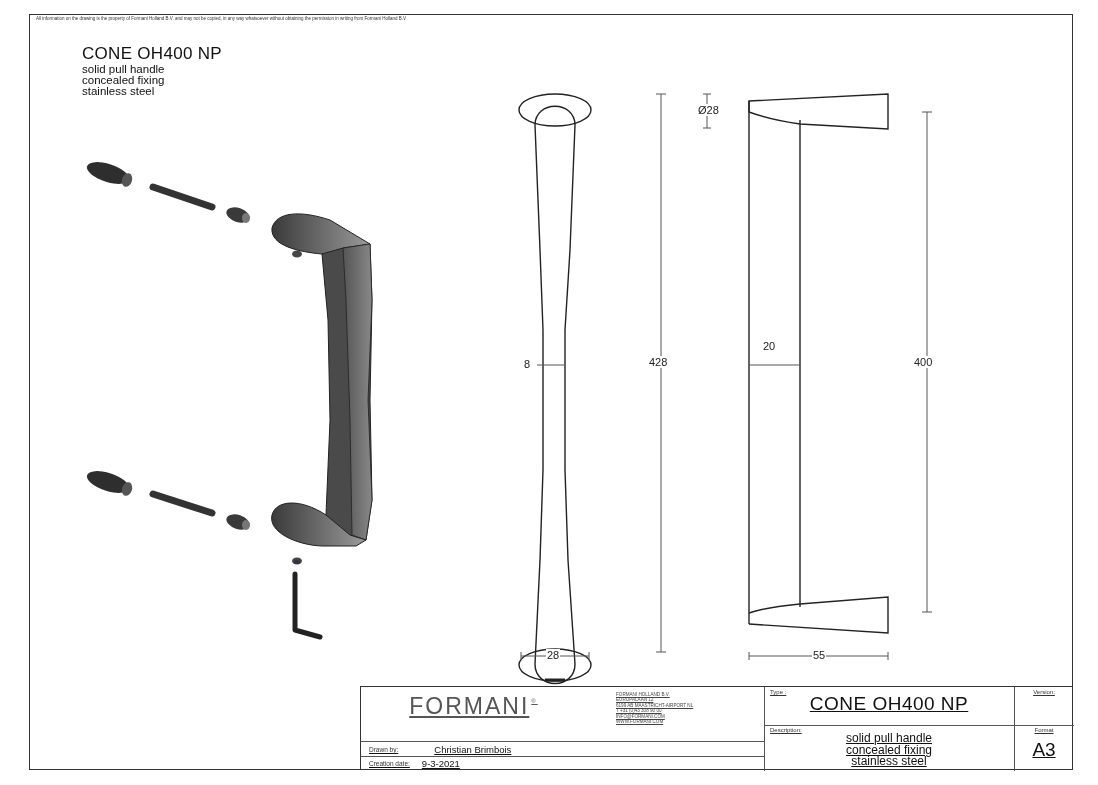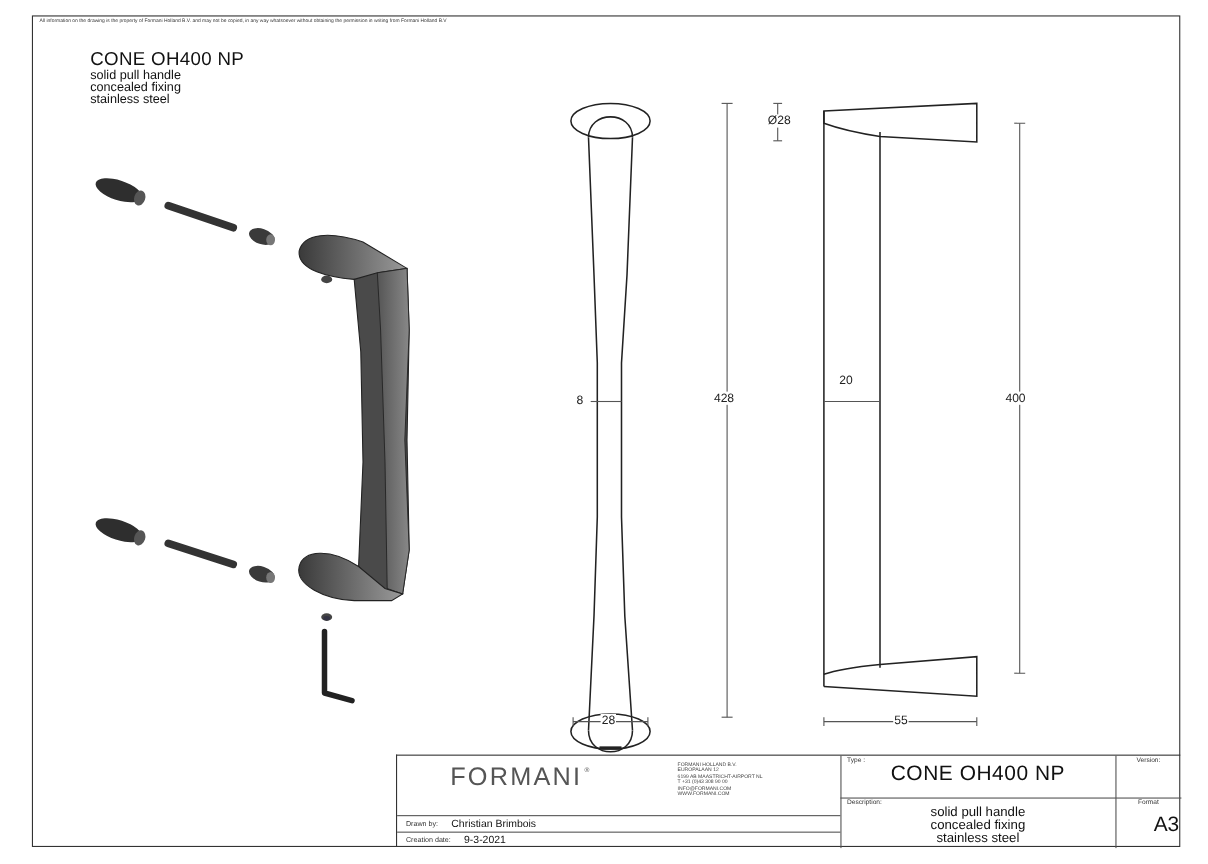--- a/index.html
+++ b/index.html
@@ -6,36 +6,36 @@
   body{width:1098px;height:785px;position:relative;overflow:hidden;font-family:"Liberation Sans",sans-serif;color:#111;}
   .frame{position:absolute;left:29px;top:14px;width:1044px;height:756px;border:1.5px solid #333;box-sizing:border-box;}
   .notice{position:absolute;left:36px;top:16px;font-size:4.5px;color:#333;white-space:nowrap;}
   .title-main{position:absolute;left:82px;top:44px;font-size:17px;letter-spacing:0.3px;}
   .title-sub{position:absolute;left:82px;top:64px;font-size:11.5px;line-height:11px;}
   .title-sub div{white-space:nowrap;}
   svg.drawing{position:absolute;left:0;top:0;}
   .dim{position:absolute;font-size:11px;color:#222;background:#fff;padding:0 1px;}
   
   .tb{position:absolute;left:360px;top:686px;width:713px;height:84px;border-top:1.5px solid #333;border-left:1.5px solid #333;box-sizing:border-box;}
-  .tb .cell{position:absolute;box-sizing:border-box;}
+  .tb .cell{position:absolute;box-sizing:border-box;text-decoration:underline;}
   .logo{left:0;top:0;width:225px;height:38px;font-size:23px;letter-spacing:2px;color:#555;display:flex;align-items:center;justify-content:center;font-weight:300;}
   .logo sup{font-size:6px;margin-left:2px;margin-top:-10px;}
   .addr{left:255px;top:5px;width:150px;font-size:4.6px;line-height:5.4px;color:#444;}
   .addr div{white-space:nowrap;}
   .row{left:0;width:403px;height:16px;border-top:1px solid #555;font-size:9px;display:flex;align-items:center;padding-left:8px;}
   .row .lbl{font-size:6.5px;color:#333;margin-right:12px;}
   .row .val{font-size:9.5px;}
   .vline{position:absolute;width:1px;background:#555;}
   .type-lbl{left:409px;top:2px;font-size:6px;color:#333;}
   .type-val{left:403px;top:6px;width:250px;text-align:center;font-size:19px;letter-spacing:0.5px;}
   .desc-lbl{left:409px;top:40px;font-size:6px;color:#333;}
   .desc-val{left:403px;top:46px;width:250px;text-align:center;font-size:12px;line-height:11.5px;}
   .ver-lbl{left:655px;top:2px;width:56px;text-align:center;font-size:6px;color:#333;}
   .fmt-lbl{left:655px;top:40px;width:56px;text-align:center;font-size:6px;color:#333;}
-  .fmt-val{left:655px;top:52px;width:56px;text-align:right;font-size:19px;}
+  .fmt-val{left:655px;top:52px;width:56px;text-align:center;font-size:19px;}
 </style>
 </head>
 <body>
 
 <div class="frame"></div>
 <div class="notice">All information on the drawing is the property of Formani Holland B.V. and may not be copied, in any way whatsoever without obtaining the permission in writing from Formani Holland B.V</div>
 
 <div class="title-main">CONE OH400 NP</div>
 <div class="title-sub">
   <div>solid pull handle</div>
@@ -147,21 +147,21 @@
       <sup>®</sup>
   </div>
   <div class="cell addr">
     <div>FORMANI HOLLAND B.V.</div>
     <div>EUROPALAAN 12</div>
     <div>6199 AB MAASTRICHT-AIRPORT NL</div>
     <div>T +31 (0)43 308 90 00</div>
     <div>INFO@FORMANI.COM</div>
     <div>WWW.FORMANI.COM</div>
   </div>
-  <div class="cell row" style="top:54px;">
+  <div class="cell row" style="top:54px;gap:24px;">
     <span class="lbl">Drawn by:</span>
     <span class="val">Christian Brimbois</span>
   </div>
   <div class="cell row" style="top:69px;height:14px;">
     <span class="lbl">Creation date:</span>
     <span class="val">9-3-2021</span>
   </div>
   <div class="vline" style="left:403px;top:0;height:84px;"></div>
   <div class="vline" style="left:653px;top:0;height:84px;"></div>
   <div style="position:absolute;left:403px;top:38px;width:310px;height:1px;background:#555;"></div>

